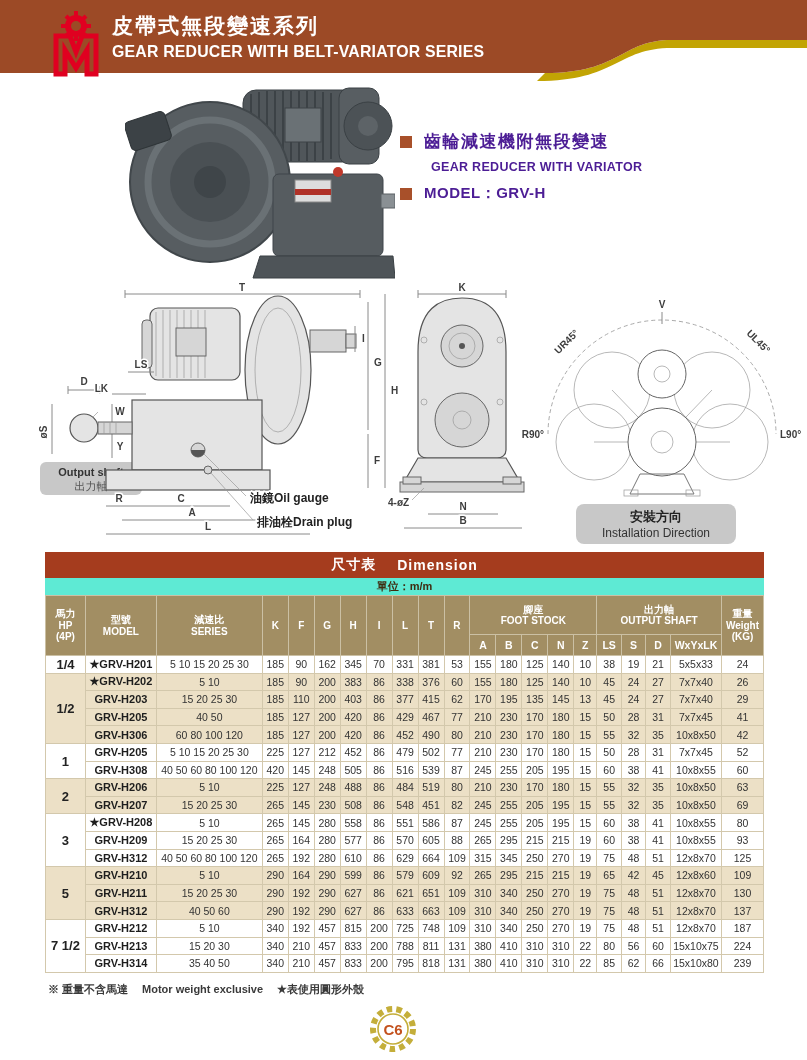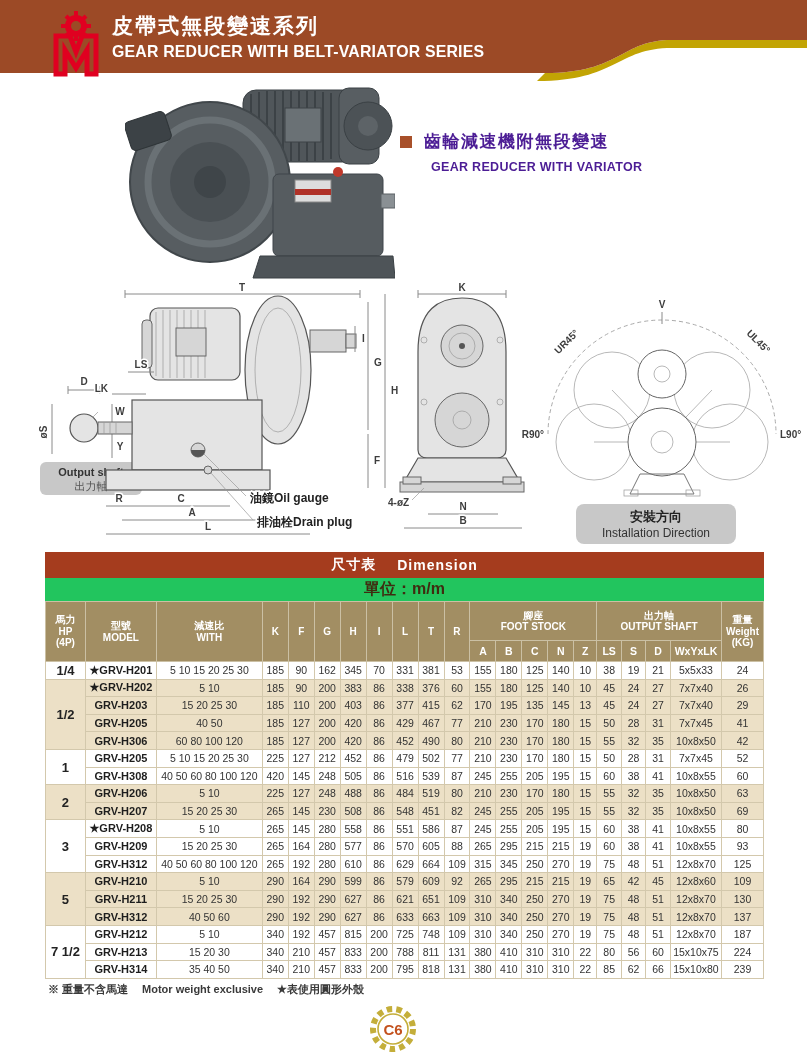--- a/index.html
+++ b/index.html
@@ -29,21 +29,21 @@
   .callout { fill:#222; font-size:12px; font-weight:bold; paint-order:stroke; stroke:#ffffff; stroke-width:3px; }
   .part { fill:#e4e4e4; stroke:#555; stroke-width:1.2; }
   .part2 { fill:#d6d6d6; stroke:#666; stroke-width:1; }
   .thin { stroke:#999; stroke-width:.7; fill:none; }
   .graybox { fill:#c8c8c8; }
 
   
   .tbl-wrap { position:absolute; left:45px; top:552px; width:719px; }
   .tbl-title { height:26px; background:#a53c1e; color:#fff; font-size:14px; font-weight:bold;
                display:flex; align-items:center; justify-content:center; gap:21px; letter-spacing:1px; }
-  .tbl-unit  { height:23px; background:#22c55e; color:#3f2c10; font-size:16px; font-weight:bold;
+  .tbl-unit  { height:17px; background:#5eead4; color:#3f2c10; font-size:11px; font-weight:bold;
                display:flex; align-items:center; justify-content:center; }
   table { border-collapse:collapse; table-layout:fixed; }
   thead td { background:#a28e63; color:#fff; border:1px solid #cbc0a4; text-align:center;
              font-size:10px; font-weight:bold; white-space:pre-line; line-height:1.15; padding:1px 0; }
   thead tr.h1 td { height:39px; }
   thead tr.h2 td { height:21px; font-size:10.5px; }
   tbody td { border:1px solid #d3c8ac; text-align:center; font-size:10.5px; color:#333;
              height:17.6px; padding:0 1px; background:#fff; overflow:hidden; white-space:nowrap; }
   tbody tr.shade td { background:#ece0c6; }
   tbody td.hp { font-weight:bold; font-size:13px; color:#222; }
@@ -114,20 +114,24 @@
       <polygon points="135,174 268,174 270,196 128,196" fill="#4e5458" stroke="#3a4044"></polygon>
     </g>
   </svg>
 
   <div class="intro">
     <div class="intro-row">
       <span class="bullet"></span>
       <span class="intro-zh">齒輪減速機附無段變速</span>
     </div>
     <div class="intro-en">GEAR REDUCER WITH VARIATOR</div>
+    <div class="intro-row">
+      <span class="bullet"></span>
+      <span class="intro-model">MODEL：GRV-H</span>
+    </div>
   </div>
 
   <svg class="drawing" width="807" height="268" viewBox="0 0 807 268">
 
     <g>
       <line class="dim" x1="68" y1="108" x2="100" y2="108"></line>
       <line class="dim" x1="68" y1="104" x2="68" y2="112"></line>
       <line class="dim" x1="100" y1="104" x2="100" y2="112"></line>
       <text class="dimtext" x="84" y="103" text-anchor="middle">D</text>
       <line class="dim" x1="52" y1="122" x2="52" y2="172"></line>
@@ -296,21 +300,21 @@
         <col style="width:42px">
       </colgroup>
       <thead>
         <tr class="h1">
           <td rowspan="2">馬力
 HP
 (4P)</td>
           <td rowspan="2">型號
 MODEL</td>
           <td rowspan="2">減速比
-WITH</td>
+SERIES</td>
           <td rowspan="2">K</td>
           <td rowspan="2">F</td>
           <td rowspan="2">G</td>
           <td rowspan="2">H</td>
           <td rowspan="2">I</td>
           <td rowspan="2">L</td>
           <td rowspan="2">T</td>
           <td rowspan="2">R</td>
           <td colspan="5">腳座
 FOOT STOCK</td>

